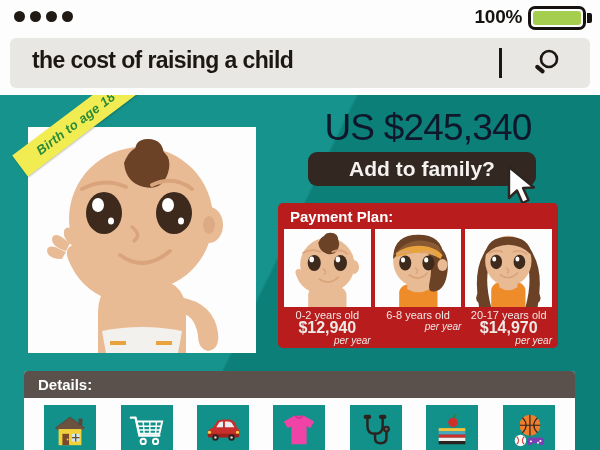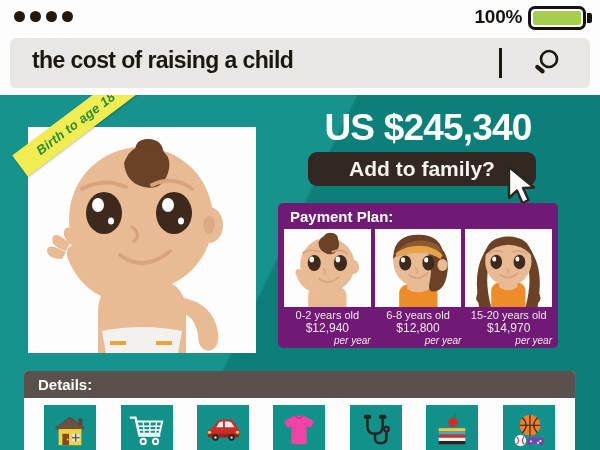--- a/index.html
+++ b/index.html
@@ -34,38 +34,38 @@
   
   .photocard{position:absolute;left:28px;top:32px;width:228px;height:226px;background:#fdfdfd;}
   .baby{position:absolute;left:0;top:0;width:228px;height:226px;overflow:hidden;}
 
   .ribbon{position:absolute;left:-8px;top:26px;width:140px;height:26px;background:#f2ec53;
     transform:rotate(-37deg);transform-origin:left center;
     box-shadow:0 1px 2px rgba(0,0,0,.25);}
   .ribbon span{display:block;text-align:center;line-height:26px;font-size:13px;color:#2a8a38;font-weight:bold;font-style:italic;letter-spacing:.3px;}
 
   
-  .price{position:absolute;left:278px;top:12px;width:300px;text-align:center;font-size:37px;font-weight:bold;color:#ffffff;letter-spacing:-0.8px;white-space:nowrap;}
+  .price{position:absolute;left:278px;top:12px;width:300px;text-align:center;font-size:37px;font-weight:normal;color:#0f172a;letter-spacing:-0.8px;white-space:nowrap;}
 
   
   .addbtn{position:absolute;left:308px;top:57px;width:228px;height:34px;background:#332722;border-radius:9px;
     color:#f5f2ee;font-size:21px;font-weight:bold;display:flex;align-items:center;justify-content:center;cursor:pointer;}
 
   
   .cursor{position:absolute;left:505px;top:70px;width:34px;height:40px;pointer-events:none;}
 
   
-  .plan{position:absolute;left:278px;top:108px;width:280px;height:145px;background:#701a75;border-radius:5px;overflow:hidden;}
+  .plan{position:absolute;left:278px;top:108px;width:280px;height:145px;background:#b91c1c;border-radius:5px;overflow:hidden;}
   .plan-title{position:absolute;left:12px;top:5px;font-size:15px;font-weight:bold;color:#ffffff;}
   .plan-cards{position:absolute;left:6px;top:26px;width:268px;height:78px;display:flex;gap:4px;}
   .pc{flex:1;background:#fdfdfd;position:relative;overflow:hidden;}
   .plan-labels{position:absolute;left:6px;top:106px;width:268px;height:36px;display:flex;gap:4px;}
   .pl{flex:1;text-align:center;color:#efeae6;}
   .pl .age{font-size:11px;line-height:12px;}
-  .pl .amt{font-size:12px;font-weight:normal;line-height:14px;}
+  .pl .amt{font-size:16px;font-weight:bold;line-height:14px;}
   .pl .per{font-size:10px;font-style:italic;line-height:11px;text-align:right;}
 
   
   .details{position:absolute;left:24px;top:276px;width:551px;height:90px;background:#fdfdfd;border-radius:4px;overflow:hidden;}
   .details-head{position:absolute;left:0;top:0;width:577px;height:27px;background:#5a514c;}
   .details-head span{position:absolute;left:14px;top:5px;font-size:15px;font-weight:bold;color:#ffffff;}
   .iconrow{position:absolute;left:0;top:27px;width:551px;height:63px;display:flex;align-items:center;justify-content:space-around;padding:0 8px;box-sizing:border-box;}
   .itile{width:52px;height:50px;background:#12908a;display:flex;align-items:center;justify-content:center;cursor:pointer;}
   .itile svg{display:block;}
 </style>
@@ -225,25 +225,24 @@
       </div>
 
       <div class="plan-labels">
         <div class="pl">
           <div class="age">0-2 years old</div>
           <div class="amt">$12,940</div>
           <div class="per">per year</div>
         </div>
         <div class="pl">
           <div class="age">6-8 years old</div>
-          <div class="amt">$12,800</div>
           <div class="per">per year</div>
         </div>
         <div class="pl">
-          <div class="age">15-20 years old</div>
+          <div class="age">20-17 years old</div>
           <div class="amt">$14,970</div>
           <div class="per">per year</div>
         </div>
       </div>
     </div>
 
     <div class="details">
       <div class="details-head">
         <span>Details:</span>
       </div>

